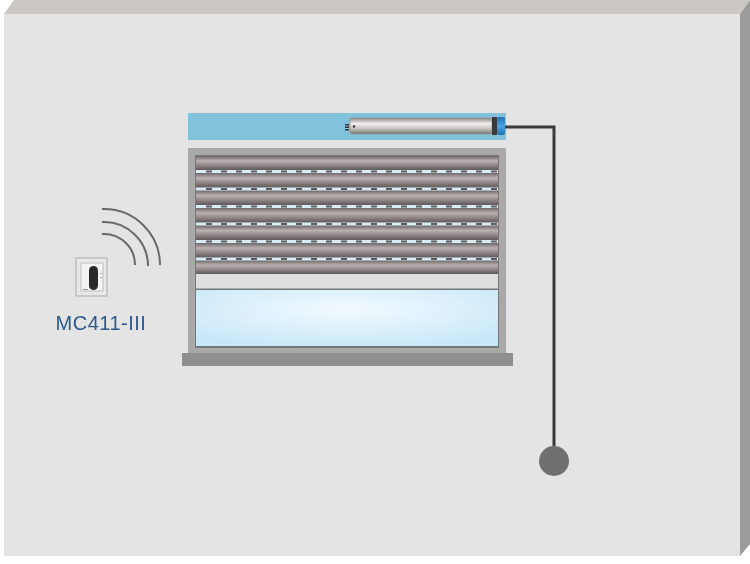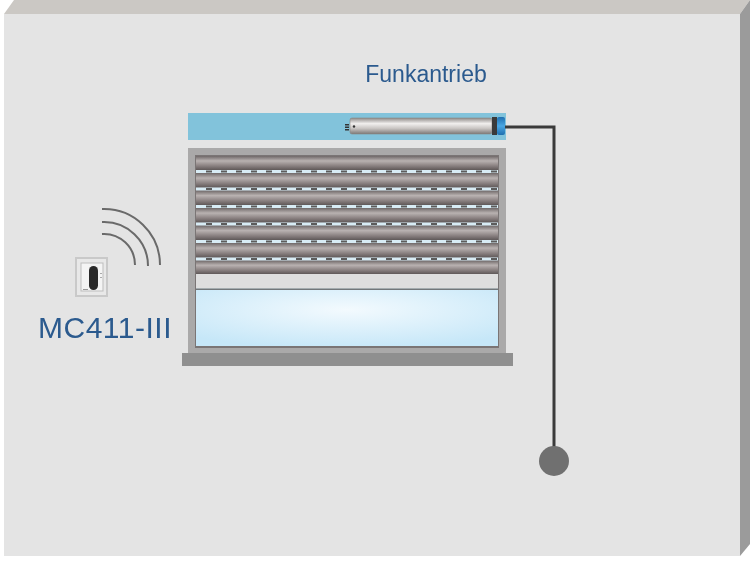--- a/index.html
+++ b/index.html
@@ -1,20 +1,20 @@
 <!DOCTYPE html>
 <html><head>
 <meta charset="utf-8">
 <style>
   html, body { margin: 0; padding: 0; }
   body { width: 750px; height: 564px; position: relative; background: #ffffff; overflow: hidden; font-family: "Liberation Sans", sans-serif; }
   #scene { position: absolute; left: 0; top: 0; width: 750px; height: 564px; }
   .label { position: absolute; color: #2b5a8e; font-family: "Liberation Sans", sans-serif; text-align: center; line-height: 1; white-space: nowrap; }
   #motor-label { left: 338px; top: 62px; width: 176px; font-size: 23px; line-height: 25px; }
-  #remote-label { left: 38px; top: 313px; width: 126px; font-size: 30px; letter-spacing: 0.5px; }
+  #remote-label { left: 38px; top: 313px; width: 126px; font-size: 20px; letter-spacing: 0.5px; }
 </style>
 </head>
 <body>
 
 <div id="scene">
   <svg width="750" height="564" viewBox="0 0 750 564" xmlns="http://www.w3.org/2000/svg">
     <defs>
       <linearGradient id="slatGrad" x1="0" y1="0" x2="0" y2="1">
         <stop offset="0" stop-color="#6f6868"></stop>
         <stop offset="0.35" stop-color="#b9b2b1"></stop>
@@ -111,17 +111,16 @@
       <rect x="77" y="259" width="29" height="36" fill="#e8e8e8"></rect>
       <rect x="81" y="263" width="22" height="28" fill="#f4f4f4" stroke="#bdbdbd" stroke-width="1"></rect>
       <rect x="89" y="266" width="9" height="24" rx="4.5" fill="#2a2a2a"></rect>
       <rect x="100" y="273" width="2" height="1" fill="#aaa"></rect>
       <rect x="100" y="277" width="2" height="1" fill="#aaa"></rect>
       <rect x="83" y="289" width="5" height="1" fill="#999"></rect>
     </g>
   </svg>
 
   <div id="motor-label" class="label">
-    <div>Funkantrieb</div>
   </div>
 
   <div id="remote-label" class="label">MC411-III</div>
 </div>
 
 </body></html>

